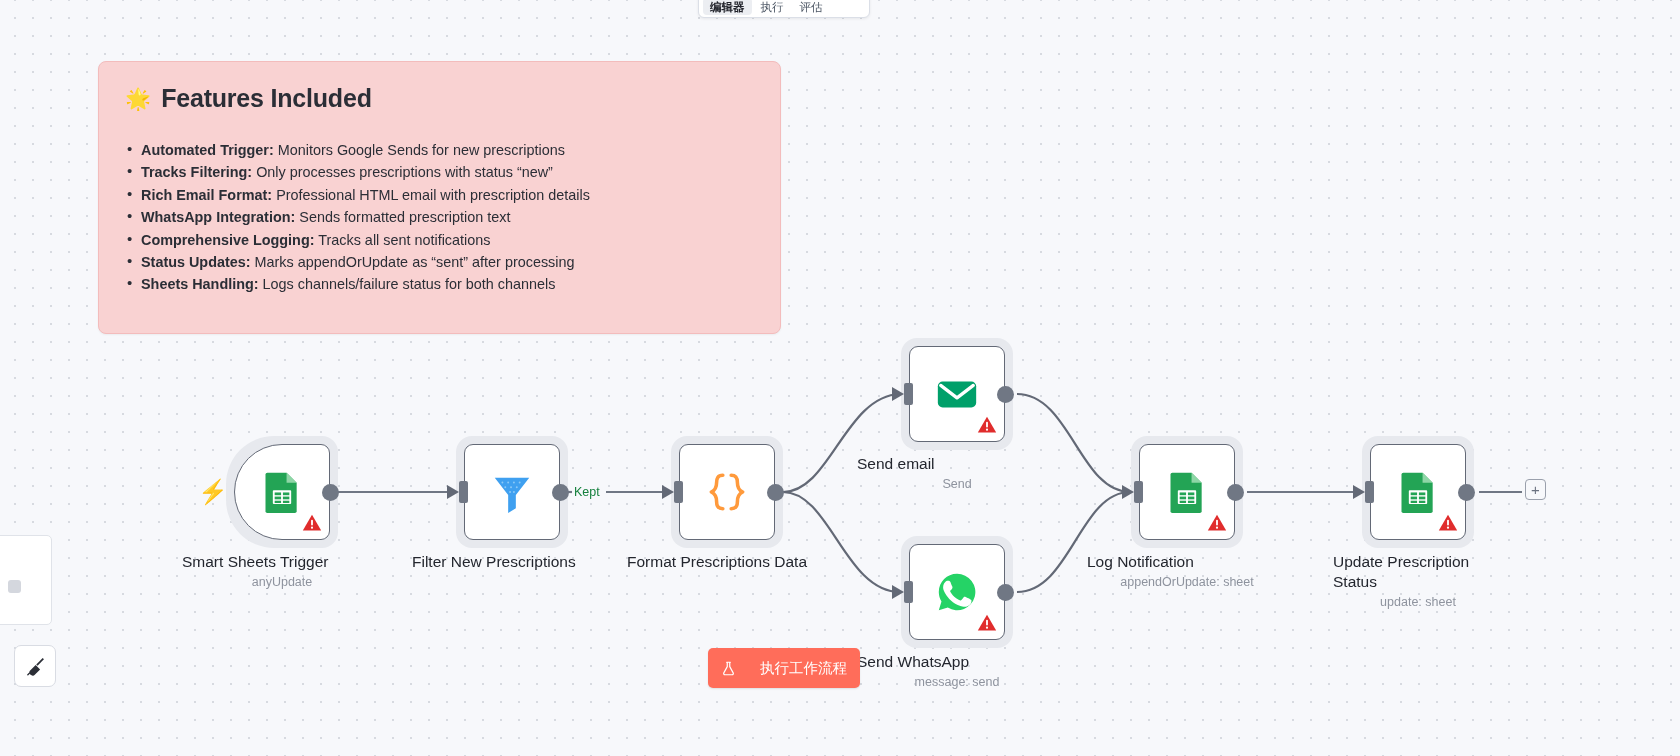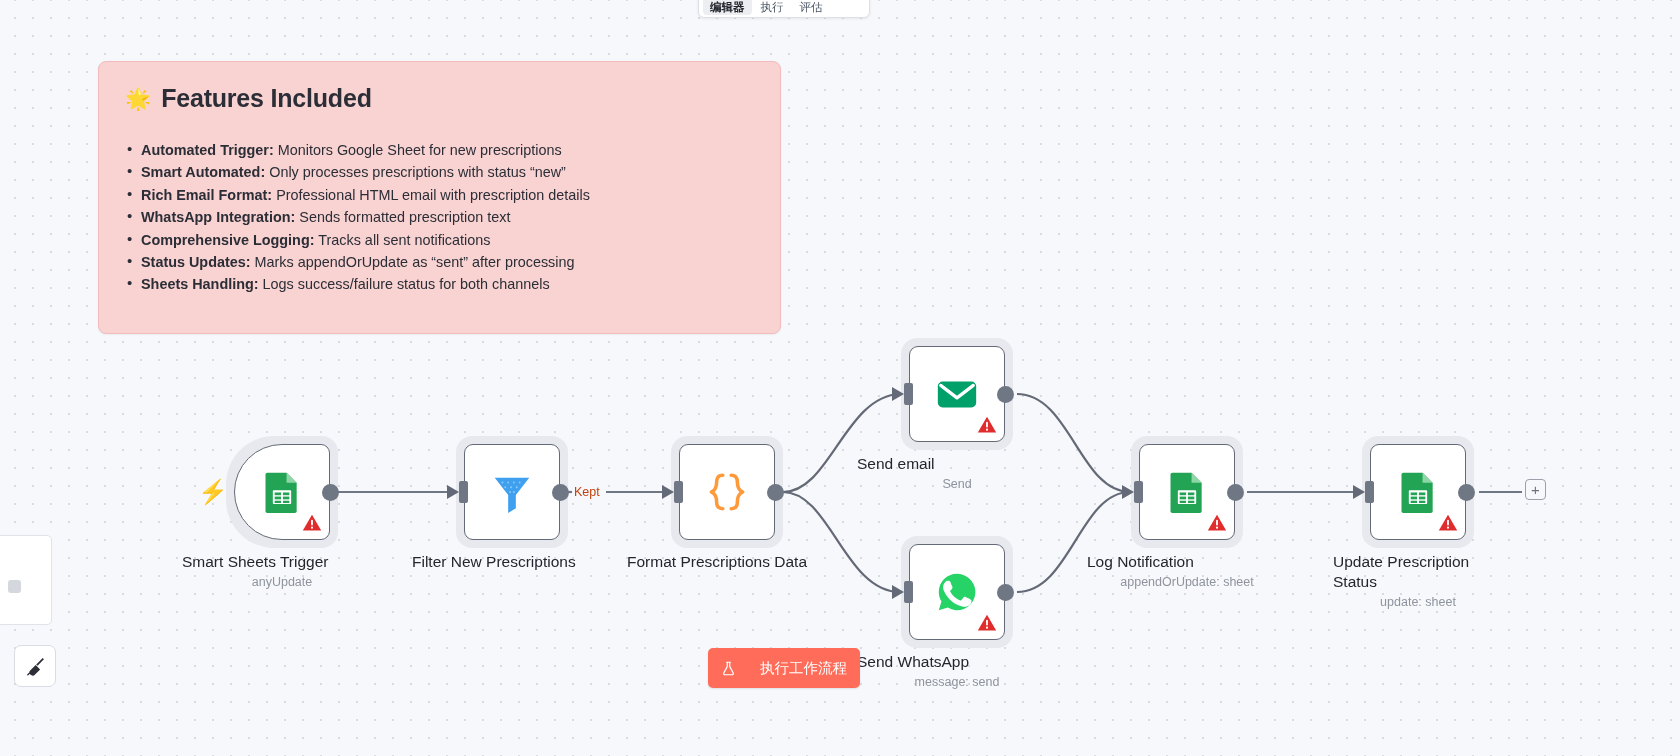--- a/index.html
+++ b/index.html
@@ -111,21 +111,21 @@
     border-bottom: 7.5px solid transparent;
     border-left: 12px solid #636976;
   }
 
   .bolt {
     position: absolute; left: -36px; top: 36px;
     font-size: 24px; color: #ff6d5a; line-height: 24px;
   }
 
   .edge-label {
-    position: absolute; font-size: 12.5px; color: #c2410c;
+    position: absolute; font-size: 12.5px; color: #15803d;
     background: #f7f8fb; padding: 0 2px;
   }
 
   
   .exec-btn {
     position: absolute; left: 708px; top: 648px;
     width: 152px; height: 40px;
     background: #ff6d5a; color: #ffffff;
     border: none; border-radius: 5px;
     display: flex; align-items: center; justify-content: center; gap: 24px;
@@ -174,27 +174,27 @@
     <div class="tab">执行</div>
     <div class="tab">评估</div>
   </div>
 
   <div class="sticky">
     <div class="sticky-head">
       <span class="emoji">🌟</span>
       <span class="sticky-title">Features Included</span>
     </div>
     <ul>
-      <li><b>Automated Trigger:</b><span> Monitors Google Sheet for new prescriptions</span></li>
-      <li><b>Smart Automated:</b><span> Only processes prescriptions with status “new”</span></li>
+      <li><b>Automated Trigger:</b><span> Monitors Google Sends for new prescriptions</span></li>
+      <li><b>Tracks Filtering:</b><span> Only processes prescriptions with status “new”</span></li>
       <li><b>Rich Email Format:</b><span> Professional HTML email with prescription details</span></li>
       <li><b>WhatsApp Integration:</b><span> Sends formatted prescription text</span></li>
       <li><b>Comprehensive Logging:</b><span> Tracks all sent notifications</span></li>
       <li><b>Status Updates:</b><span> Marks appendOrUpdate as “sent” after processing</span></li>
-      <li><b>Sheets Handling:</b><span> Logs success/failure status for both channels</span></li>
+      <li><b>Sheets Handling:</b><span> Logs channels/failure status for both channels</span></li>
     </ul>
   </div>
 
   <svg class="wires">
 
     <path d="M 336 492 L 452 492" stroke="#707784" stroke-width="2.2" fill="none"></path>
 
     <path d="M 567 492 L 578 492" stroke="#707784" stroke-width="2.2" fill="none"></path>
     <path d="M 606 492 L 670 492" stroke="#707784" stroke-width="2.2" fill="none"></path>
 

